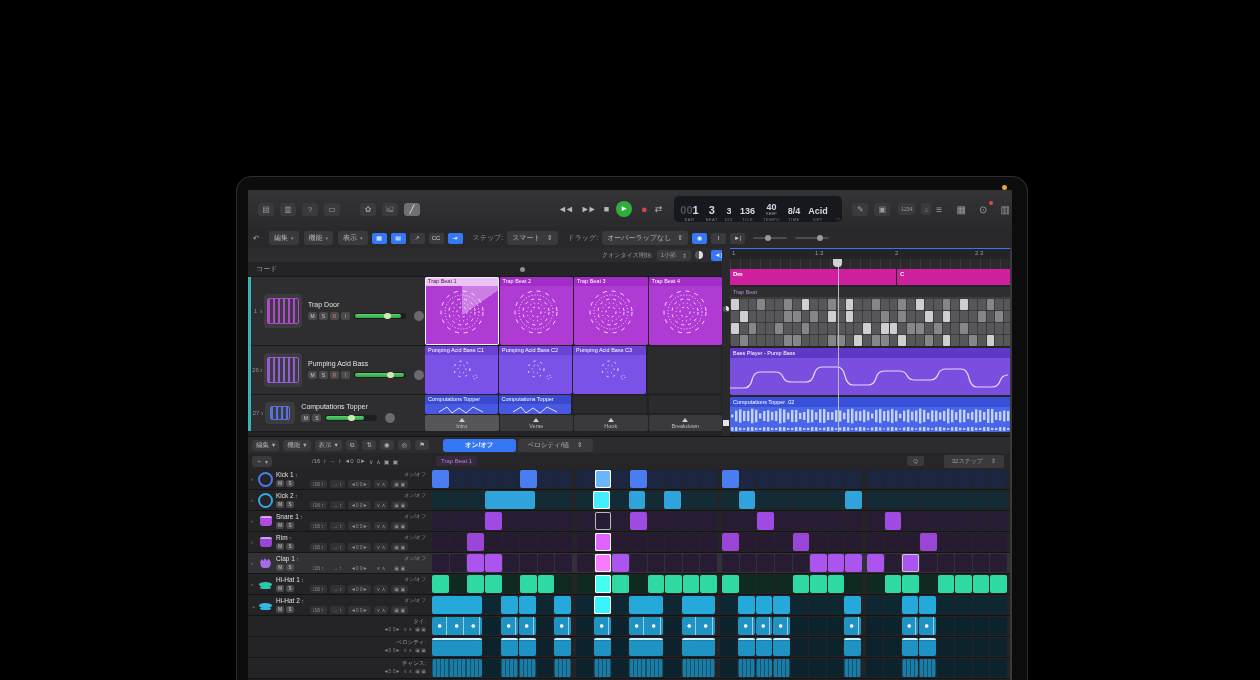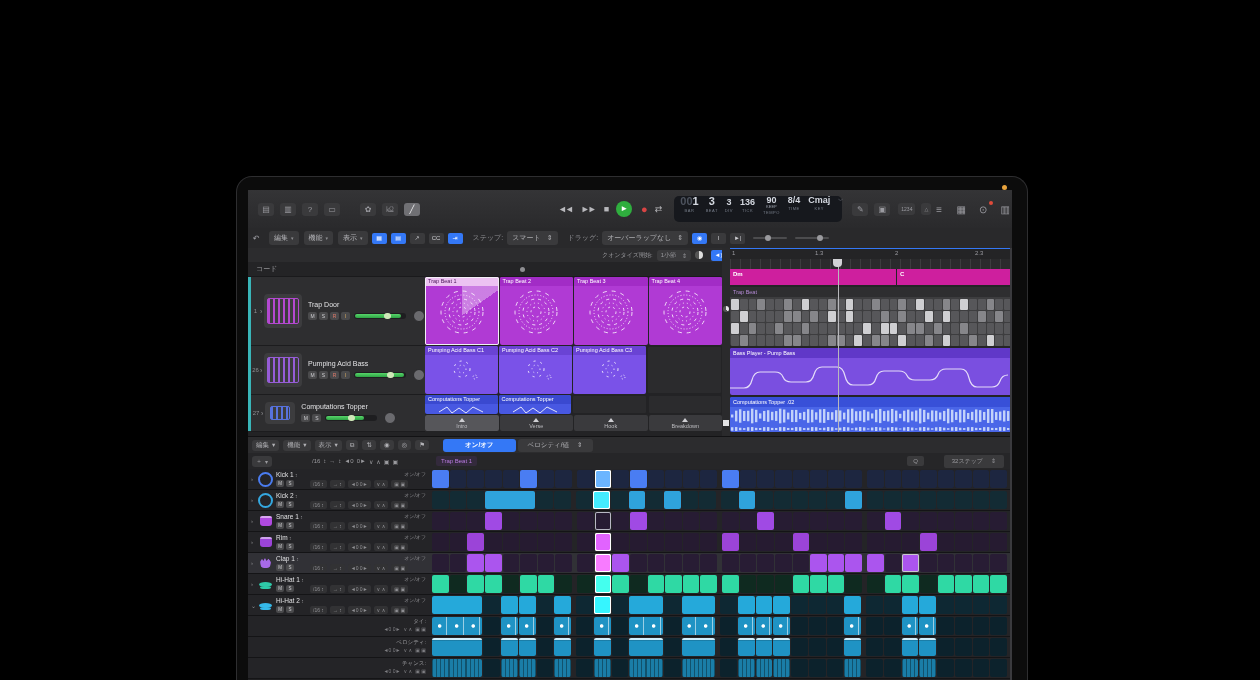--- a/index.html
+++ b/index.html
@@ -15,21 +15,21 @@
   #controlbar{position:absolute;left:0;top:0;width:764px;height:38px;background:linear-gradient(#343436,#2a2a2c);
               border-bottom:1px solid #161616;display:flex;align-items:center;}
   .cb-group{display:flex;align-items:center;gap:6px;margin-left:10px;}
   .cb-icon{width:16px;height:13px;border-radius:3px;color:#9a9aa0;font-size:8px;line-height:13px;text-align:center;background:#3a3a3c;}
   .cb-icon.plain{background:transparent;}
   .cb-icon.active{background:#707074;color:#f0f0f2;}
   #transport{display:flex;align-items:center;gap:9px;margin-left:138px;}
   .tr-btn{color:#b8b8bc;font-size:9px;letter-spacing:-2px;}
   .tr-btn.play{width:16px;height:16px;border-radius:50%;background:#2fae3e;color:#fff;font-size:8px;line-height:16px;text-align:center;letter-spacing:0;}
   .tr-btn.rec{color:#d84444;font-size:11px;}
-  #lcd{margin-left:14px;width:156px;height:26px;background:#16181d;border-radius:5px;display:flex;align-items:flex-start;
+  #lcd{margin-left:14px;width:156px;height:26px;background:#16181d;border-radius:5px;display:flex;align-items:flex-end;
        padding:0 6px;gap:8px;}
   .lcd-seg{display:flex;flex-direction:column;align-items:center;line-height:1;}
   .lcd-top{font-size:11px;color:#d4d8e0;font-weight:bold;white-space:nowrap;}
   .lcd-top .dim{color:#4d535e;}
   .lcd-lab{font-size:4px;color:#767d89;margin-top:2px;letter-spacing:.5px;}
   .lcd-pos{display:flex;gap:7px;align-items:flex-end;}
   .lcd-small{font-size:9px;color:#d4d8e0;font-weight:bold;}
   .lcd-keep{font-size:4px;color:#9aa0ab;}
   .lcd-chev{color:#8a8f98;font-size:6px;}
   #cb-right{margin-left:auto;display:flex;gap:6px;margin-right:10px;align-items:center;}
@@ -204,30 +204,30 @@
             <span class="lcd-seg">
                 <span class="lcd-small">3</span>
                 <span class="lcd-lab">DIV</span>
               </span>
             <span class="lcd-seg">
                 <span class="lcd-small">136</span>
                 <span class="lcd-lab">TICK</span>
               </span>
           </div>
           <span class="lcd-seg">
-              <span class="lcd-small">90</span>
+              <span class="lcd-small">40</span>
               <span class="lcd-keep">KEEP</span>
               <span class="lcd-lab">TEMPO</span>
             </span>
           <span class="lcd-seg">
               <span class="lcd-small">8/4</span>
               <span class="lcd-lab">TIME</span>
             </span>
           <span class="lcd-seg">
-              <span class="lcd-small">Cmaj</span>
+              <span class="lcd-small">Acid</span>
               <span class="lcd-lab">KEY</span>
             </span>
           <span class="lcd-chev">⌵</span>
         </div>
         <div class="cb-group" id="cb-lcdside">
             <div class="cb-icon">✎</div>
             <div class="cb-icon">▣</div>
           </div>
         <div class="cb-group" id="cb-count" style="margin-left: 8px;">
             <div class="cb-note">1234</div>

